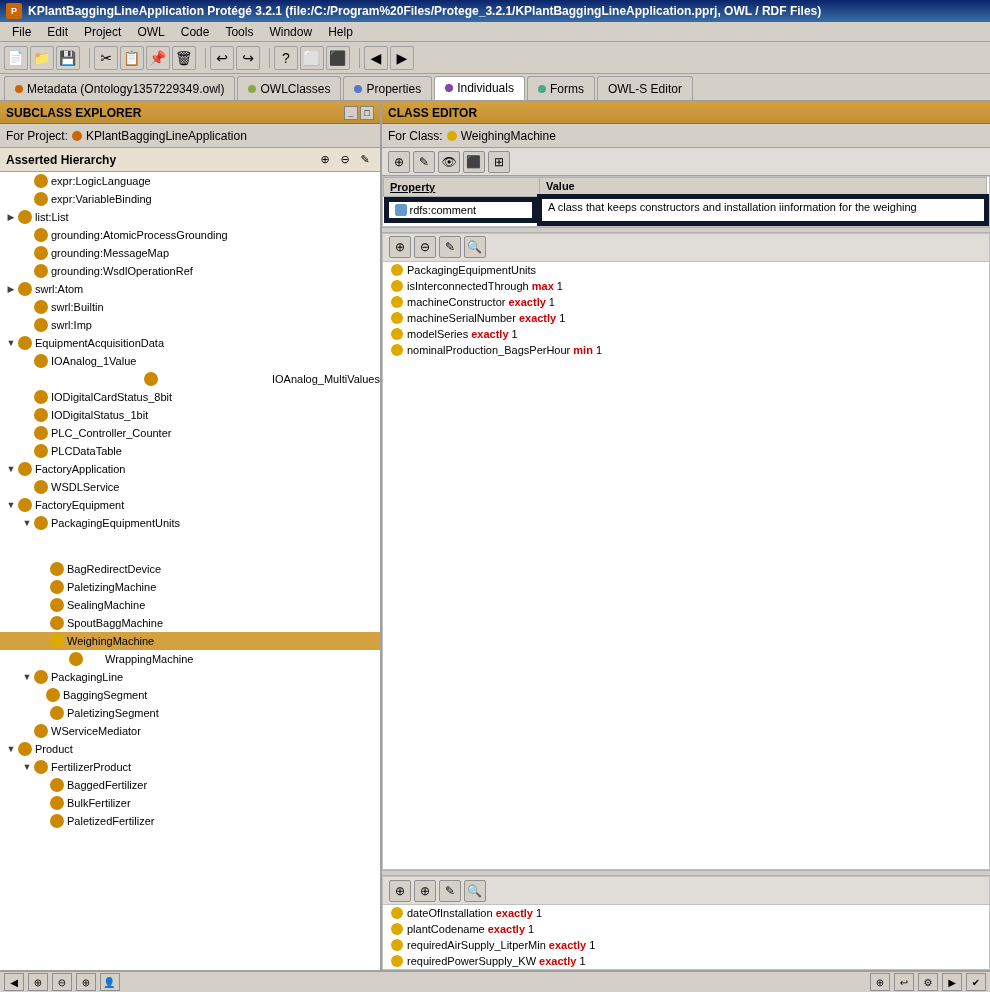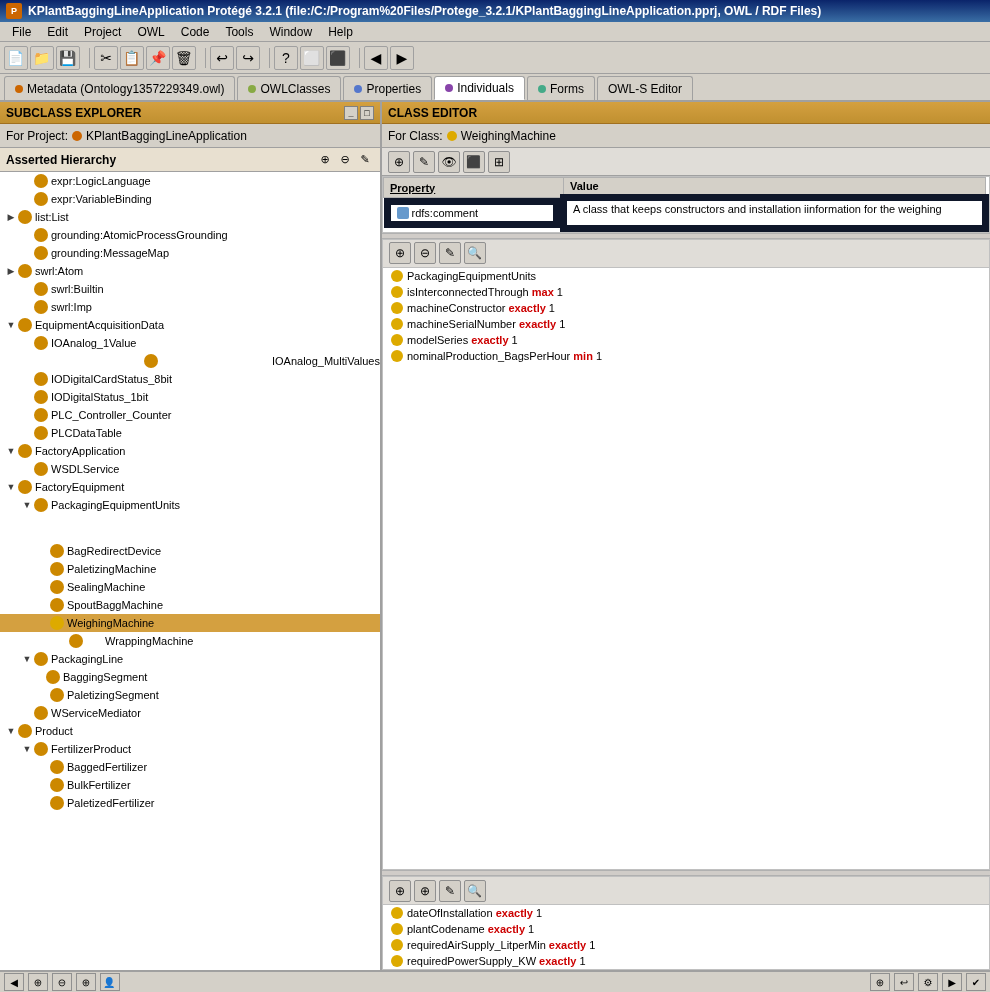--- a/index.html
+++ b/index.html
@@ -236,21 +236,21 @@
       font-size: 11px;
     }
     .props-table th {
       background: #d4d0c8;
       border: 1px solid #b0b0b0;
       padding: 2px 6px;
       text-align: left;
       font-weight: bold;
     }
     .props-table td {
-      border: 7px solid #0f172a;
+      border: 5px solid #0f172a;
       padding: 2px 6px;
       vertical-align: top;
     }
     .props-table tr:nth-child(even) td { background: #f8f8f8; }
     .prop-row-icon { width: 12px; height: 12px; border-radius: 2px; background: #6699cc; display: inline-block; margin-right: 3px; }
 
     
     .restrictions-section {
       border: 1px solid #c0c0c0;
       margin: 0;
@@ -442,20 +442,25 @@
         <div class="tree-item" style="padding-left: 20px;">
           <span class="expand-icon"></span>
           <span class="node-icon node-orange"></span>
           <span class="node-label">grounding:AtomicProcessGrounding</span>
         </div>
         <div class="tree-item" style="padding-left: 20px;">
           <span class="expand-icon"></span>
           <span class="node-icon node-orange"></span>
           <span class="node-label">grounding:MessageMap</span>
         </div>
+        <div class="tree-item" style="padding-left: 20px;">
+          <span class="expand-icon"></span>
+          <span class="node-icon node-orange"></span>
+          <span class="node-label">grounding:WsdlOperationRef</span>
+        </div>
         <div class="tree-item" style="padding-left: 4px;">
           <span class="expand-icon">▶</span>
           <span class="node-icon node-orange"></span>
           <span class="node-label">swrl:Atom</span>
         </div>
         <div class="tree-item" style="padding-left: 20px;">
           <span class="expand-icon"></span>
           <span class="node-icon node-orange"></span>
           <span class="node-label">swrl:Builtin</span>
         </div>
@@ -613,21 +618,21 @@
       <div class="props-toolbar-btn">✎</div>
       <div class="props-toolbar-btn">👁</div>
       <div class="props-toolbar-btn">⬛</div>
       <div class="props-toolbar-btn">⊞</div>
     </div>
 
     <div class="props-area">
       <table class="props-table">
         <thead>
           <tr>
-            <th style="width:180px;text-decoration:underline;">Property</th>
+            <th style="width:156px;text-decoration:underline;">Property</th>
             <th>Value</th>
           </tr>
         </thead>
         <tbody id="props-tbody">
         <tr>
               <td style="display: flex; align-items: center;">
                 <span class="prop-row-icon"></span>
                 <span>rdfs:comment</span>
               </td>
               <td>A class that keeps constructors and installation iinformation for the weighing</td>

